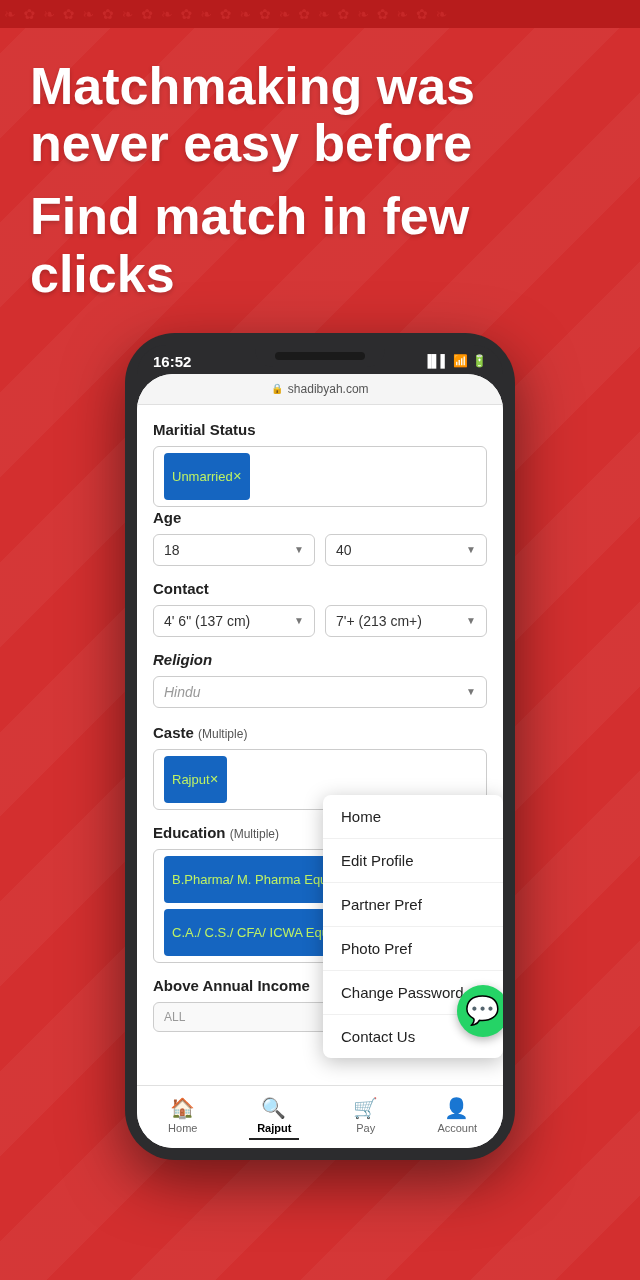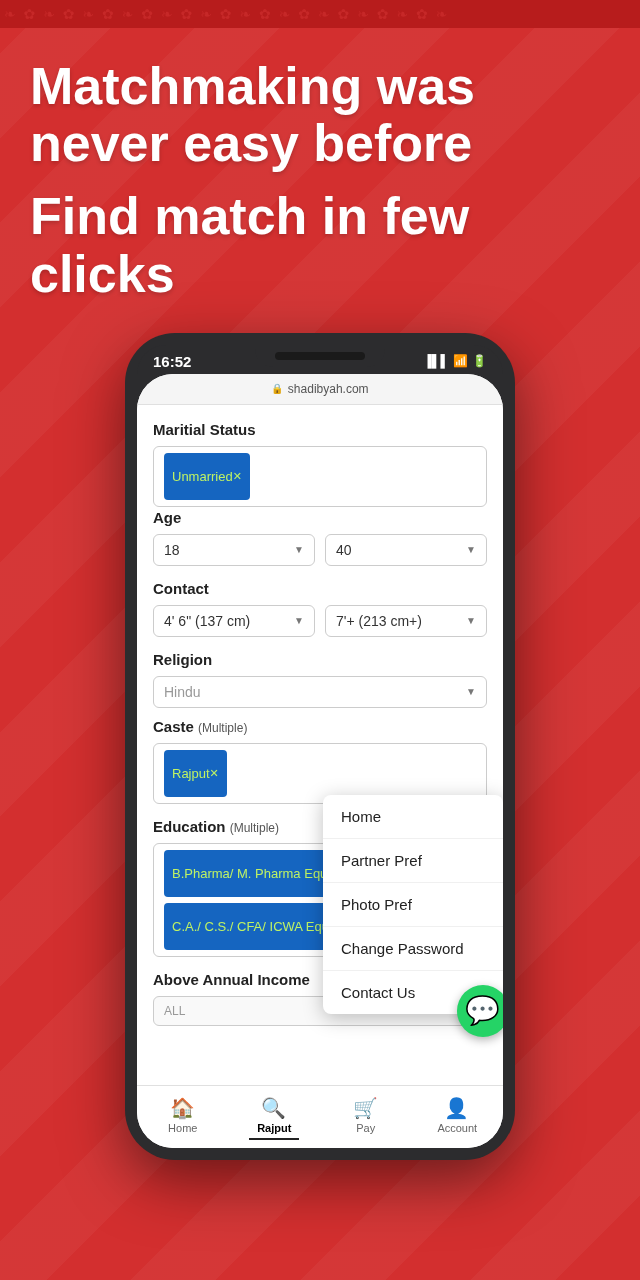--- a/index.html
+++ b/index.html
@@ -240,21 +240,22 @@
       color: #777;
     }
 
     
     .height-section {
       margin-bottom: 14px;
     }
 
     
     .religion-section {
-      margin-bottom: 10px;
+      margin-bottom: 16px;
+      font-style: italic;
     }
     .single-select {
       border: 1px solid #ccc;
       border-radius: 6px;
       padding: 7px 10px;
       font-size: 14px;
       color: #999;
       background: white;
       display: flex;
       align-items: center;
@@ -503,20 +504,21 @@
 
         <div class="income-section">
           <div class="field-label">Above Annual Income</div>
           <div class="income-input">
             <span>ALL</span>
           </div>
         </div>
 
         <div class="dropdown-menu">
           <div class="dropdown-item">Home</div>
+          <div class="dropdown-item">Edit Profile</div>
           <div class="dropdown-item">Partner Pref</div>
           <div class="dropdown-item">Photo Pref</div>
           <div class="dropdown-item">Change Password</div>
           <div class="dropdown-item">Contact Us</div>
         </div>
 
         <div class="whatsapp-fab">
           <span style="font-size:28px;">💬</span>
         </div>
 

